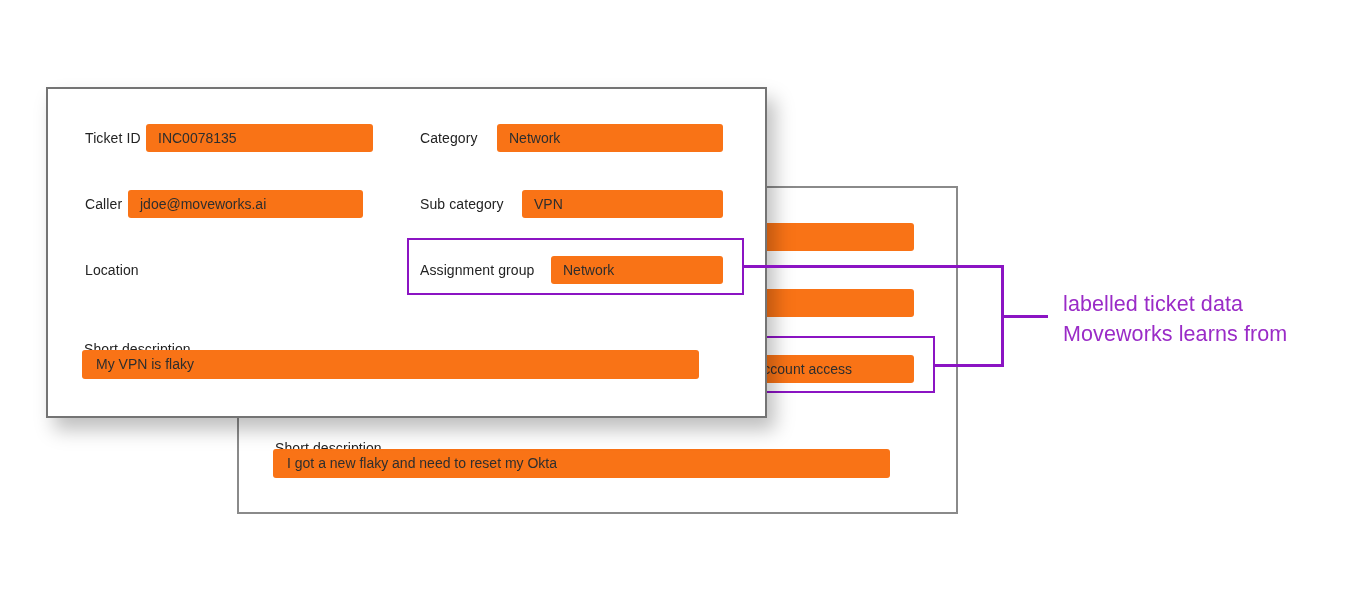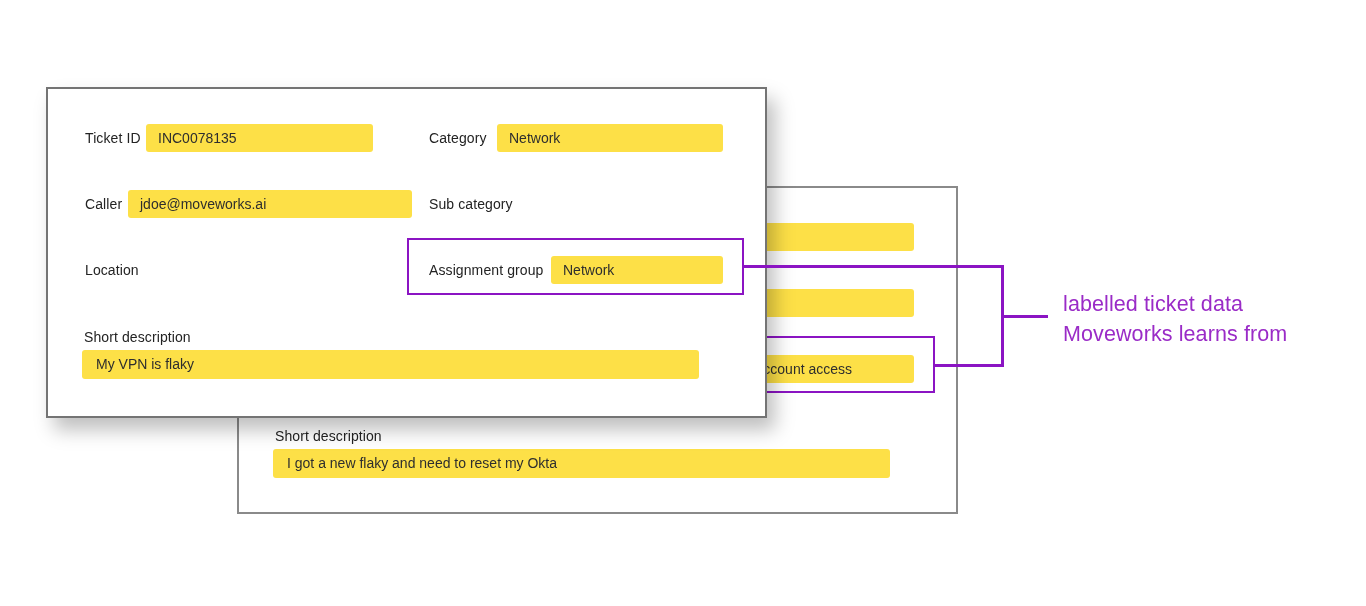--- a/index.html
+++ b/index.html
@@ -16,36 +16,36 @@
   }
   .card.back{
     left:237px;top:186px;width:721px;height:328px;border:2px solid #8a8a8a;
     z-index:10;
   }
   .field-label{
     position:absolute;font-size:14px;color:#232323;white-space:nowrap;
     letter-spacing:0.1px;
   }
   .field-box{
-    position:absolute;height:28px;background:#fde047;border-radius:3px;
+    position:absolute;height:28px;background:#f97316;border-radius:3px;
     font-size:14px;color:#2e2e2e;line-height:28px;padding:0 12px;
     box-sizing:border-box;white-space:nowrap;overflow:hidden;
   }
   .field-box.short{height:29px;line-height:29px;padding:0 14px;}
   
   .lbl-r1{top:41px}.lbl-r2{top:107px}.lbl-r3{top:173px}
-  .lbl-left{left:37px}.lbl-right{left:381px}
+  .lbl-left{left:37px}.lbl-right{left:372px}
   .fb-r1{top:35px}.fb-r2{top:101px}.fb-r3{top:167px}
   .fb-ticket{left:98px;width:227px}
-  .fb-caller{left:80px;width:284px}
+  .fb-caller{left:80px;width:235px}
   .fb-location{left:97px;width:228px}
   .fb-category{left:449px;width:226px}
   .fb-subcat{left:474px;width:201px}
   .fb-assign{left:503px;width:172px}
-  .lbl-short{left:36px;top:240px}
+  .lbl-short{left:36px;top:252px}
   .fb-short{left:34px;top:261px;width:617px}
   .hl-box{
     position:absolute;width:337px;height:57px;box-sizing:border-box;
     border:2.5px solid #8b14c3;background:transparent;
   }
   .hl-front{left:407px;top:238px;z-index:40;}
   .hl-back{left:598px;top:336px;z-index:15;}
   .conn{position:absolute;background:#8b14c3;z-index:50;}
   .conn-top{left:744px;top:265px;width:260px;height:2.5px;}
   .conn-bottom{left:935px;top:364px;width:69px;height:2.5px;}
@@ -93,20 +93,21 @@
 
     <span class="field-label lbl-left lbl-r2">Caller</span>
     <div class="field-box fb-caller fb-r2">jdoe@moveworks.ai</div>
 
     <span class="field-label lbl-left lbl-r3">Location</span>
 
     <span class="field-label lbl-right lbl-r1">Category</span>
     <div class="field-box fb-category fb-r1">Network</div>
 
     <span class="field-label lbl-right lbl-r2">Sub category</span>
+    <div class="field-box fb-subcat fb-r2">VPN</div>
 
     <span class="field-label lbl-right lbl-r3">Assignment group</span>
     <div class="field-box fb-assign fb-r3">Network</div>
 
     <span class="field-label lbl-short">Short description</span>
     <div class="field-box short fb-short">My VPN is flaky</div>
   </div>
 
   <div class="hl-box hl-front"></div>
 

